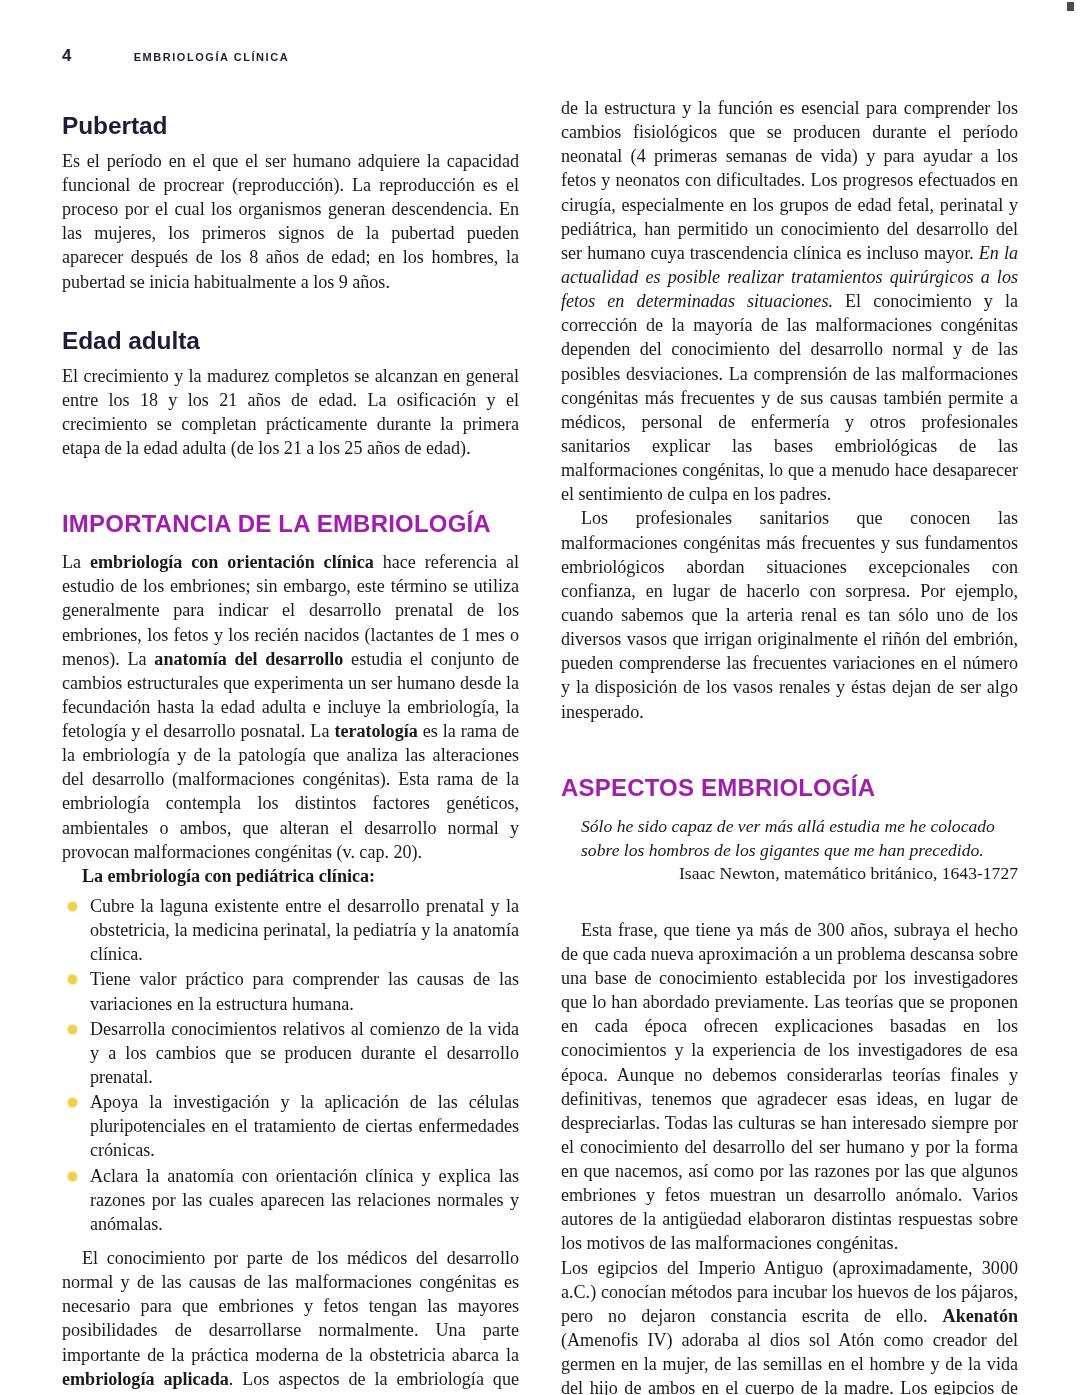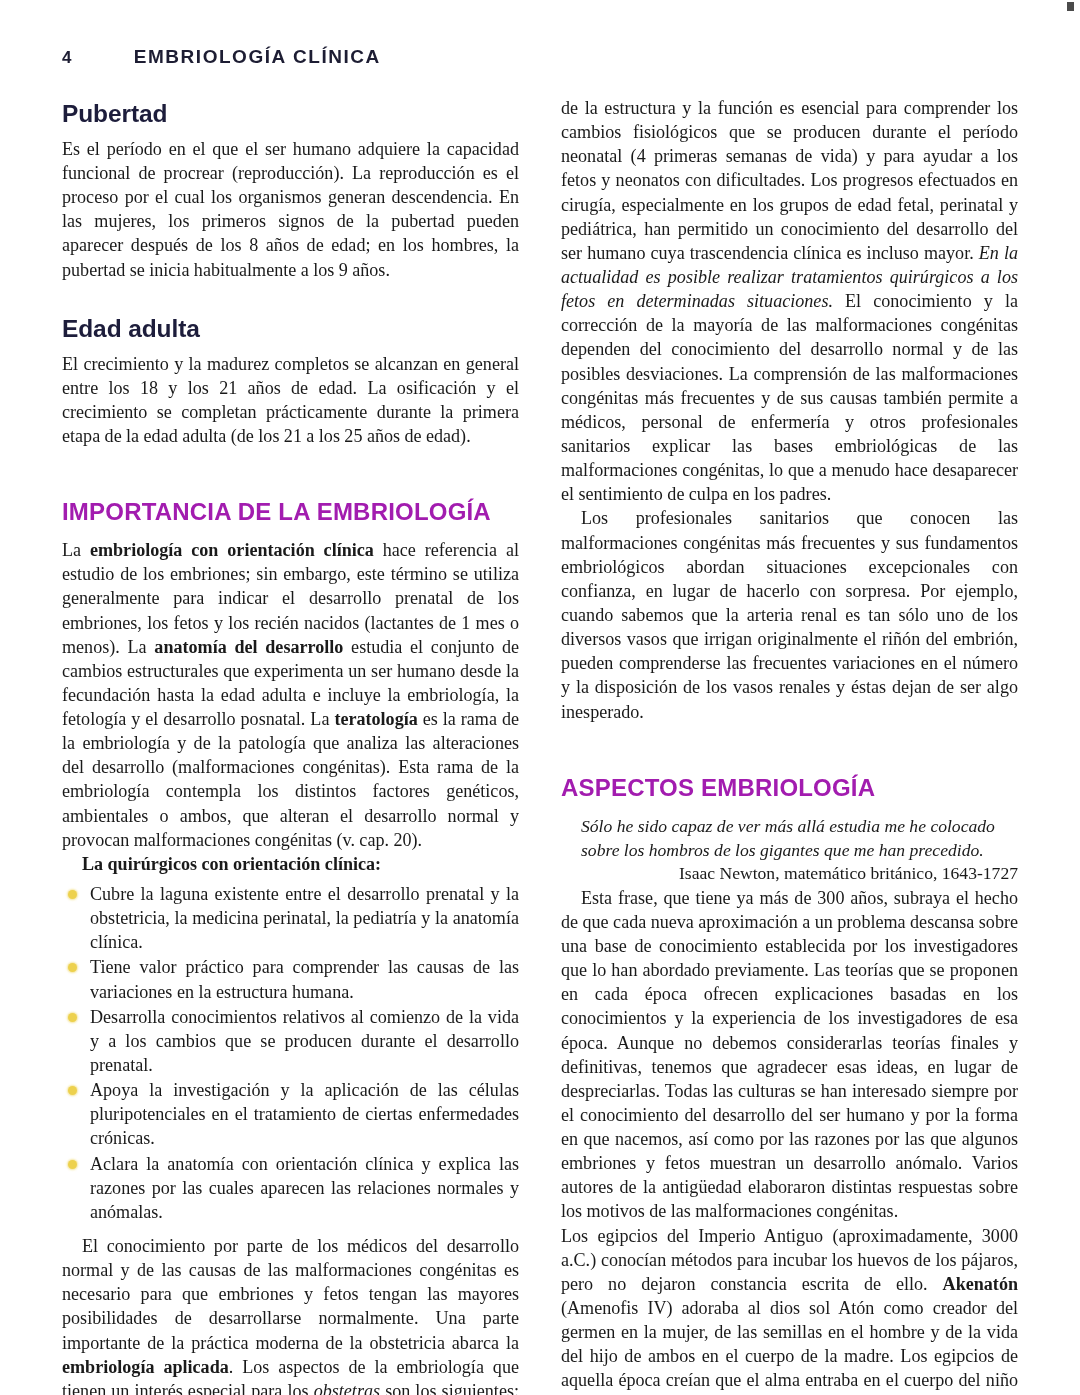--- a/index.html
+++ b/index.html
@@ -34,21 +34,21 @@
   .folio {
     font-family: "Liberation Sans", sans-serif;
     font-weight: bold;
     font-size: 17px;
     color: #1d1d33;
     letter-spacing: 0.2px;
   }
   .head-title {
     font-family: "Liberation Sans", sans-serif;
     font-weight: bold;
-    font-size: 19px;
+    font-size: 11px;
     color: #1d1d33;
     letter-spacing: 1.55px;
   }
 
   
   .columns {
     position: absolute;
     top: 96px;
     left: 62px;
     width: 956px;
@@ -58,21 +58,21 @@
   .col {
     width: 457px;
   }
 
   
   h2.sec-head {
     font-family: "Liberation Sans", sans-serif;
     font-weight: bold;
     font-size: 24.5px;
     color: #1d1d3b;
-    margin: 4px 0 9px 0;
+    margin: 16px 0 9px 0;
     letter-spacing: -0.1px;
     line-height: 1.14;
   }
   h1.major-head {
     font-family: "Liberation Sans", sans-serif;
     font-weight: bold;
     font-size: 24px;
     color: #a21caf;
     margin: 50px 0 12px 0;
     letter-spacing: 0.2px;
@@ -82,21 +82,21 @@
 
   
   p.body {
     font-size: 18.1px;
     line-height: 1.335;
     text-align: justify;
     margin: 0;
     hyphens: none;
     word-spacing: -0.1px;
   }
-  p.body.indent { text-indent: 20px; }
+  p.body.indent { text-indent: 20px; margin-top: 32px; }
   p.body + p.body { margin-top: 0; }
 
   b, strong { font-weight: bold; }
   i, em { font-style: italic; }
 
   
   ul.bullets {
     list-style: none;
     margin: 6px 0 0 0;
     padding: 0;
@@ -172,21 +172,21 @@
       <h2 class="sec-head">Pubertad</h2>
       <p class="body">Es el período en el que el ser humano adquiere la capacidad funcional de procrear (reproducción). La reproducción es el proceso por el cual los organismos generan descendencia. En las mujeres, los primeros signos de la pubertad pueden aparecer después de los 8 años de edad; en los hombres, la pubertad se inicia habitualmente a los 9 años.</p>
 
       <h2 class="sec-head spaced">Edad adulta</h2>
       <p class="body">El crecimiento y la madurez completos se alcanzan en general entre los 18 y los 21 años de edad. La osificación y el crecimiento se completan prácticamente durante la primera etapa de la edad adulta (de los 21 a los 25 años de edad).</p>
 
       <h1 class="major-head">IMPORTANCIA DE LA EMBRIOLOGÍA</h1>
 
       <p class="body"><span>La </span><b>embriología con orientación clínica</b><span> hace referencia al estudio de los embriones; sin embargo, este término se utiliza generalmente para indicar el desarrollo prenatal de los embriones, los fetos y los recién nacidos (lactantes de 1 mes o menos). La </span><b>anatomía del desarrollo</b><span> estudia el conjunto de cambios estructurales que experimenta un ser humano desde la fecundación hasta la edad adulta e incluye la embriología, la fetología y el desarrollo posnatal. La </span><b>teratología</b><span> es la rama de la embriología y de la patología que analiza las alteraciones del desarrollo (malformaciones congénitas). Esta rama de la embriología contempla los distintos factores genéticos, ambientales o ambos, que alteran el desarrollo normal y provocan malformaciones congénitas (v. cap. 20).</span></p>
 
-      <p class="body indent lead-in">La quirúrgicos con orientación clínica:</p>
+      <p class="body indent lead-in">La embriología con pediátrica clínica:</p>
 
       <ul class="bullets">
         <li><span class="dot"></span><span>Cubre la laguna existente entre el desarrollo prenatal y la obstetricia, la medicina perinatal, la pediatría y la anatomía clínica.</span></li>
         <li><span class="dot"></span><span>Tiene valor práctico para comprender las causas de las variaciones en la estructura humana.</span></li>
         <li><span class="dot"></span><span>Desarrolla conocimientos relativos al comienzo de la vida y a los cambios que se producen durante el desarrollo prenatal.</span></li>
         <li><span class="dot"></span><span>Apoya la investigación y la aplicación de las células pluripotenciales en el tratamiento de ciertas enfermedades crónicas.</span></li>
         <li><span class="dot"></span><span>Aclara la anatomía con orientación clínica y explica las razones por las cuales aparecen las relaciones normales y anómalas.</span></li>
       </ul>
 
       <p class="body indent" style="margin-top:10px;"><span>El conocimiento por parte de los médicos del desarrollo normal y de las causas de las malformaciones congénitas es necesario para que embriones y fetos tengan las mayores posibilidades de desarrollarse normalmente. Una parte importante de la práctica moderna de la obstetricia abarca la </span><b>embriología aplicada</b><span>. Los aspectos de la embriología que tienen un interés especial para los </span><i>obstetras</i><span> son los siguientes: ovulación, transporte de los ovocitos y los espermatozoides, fecundación, implantación, relaciones materno-fetales, circulación fetal, los períodos críticos del desarrollo y las causas de las malformaciones congénitas.</span></p>

